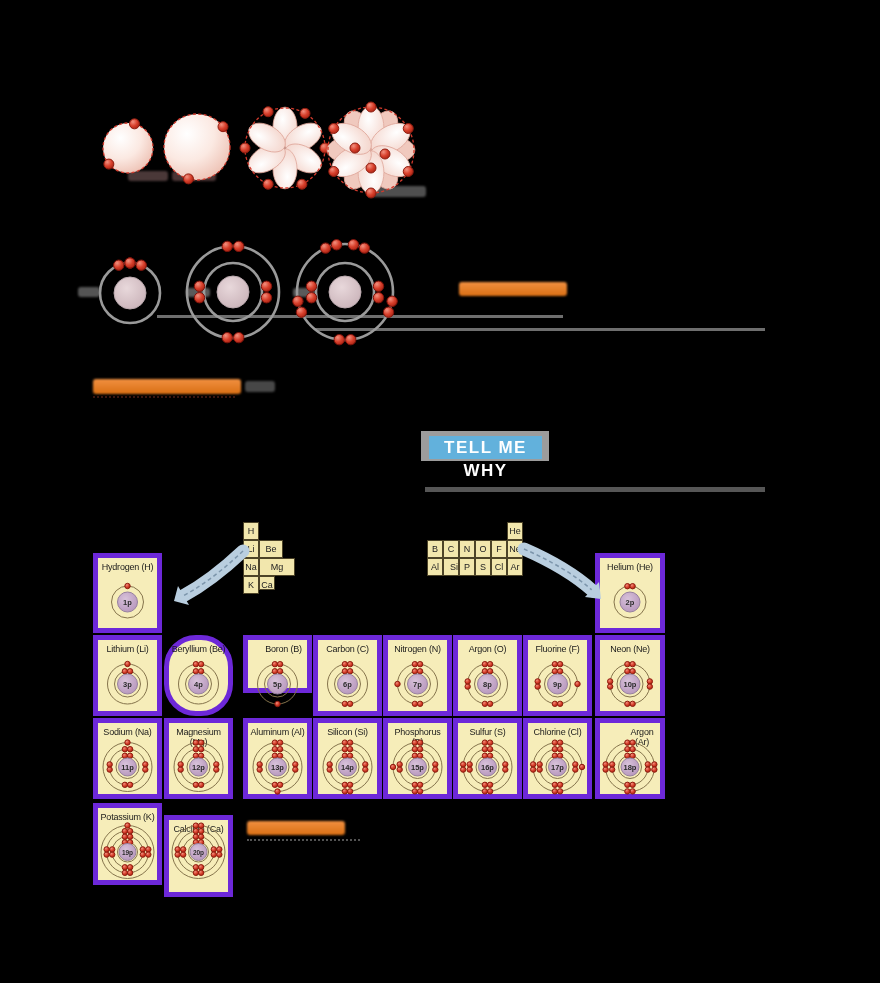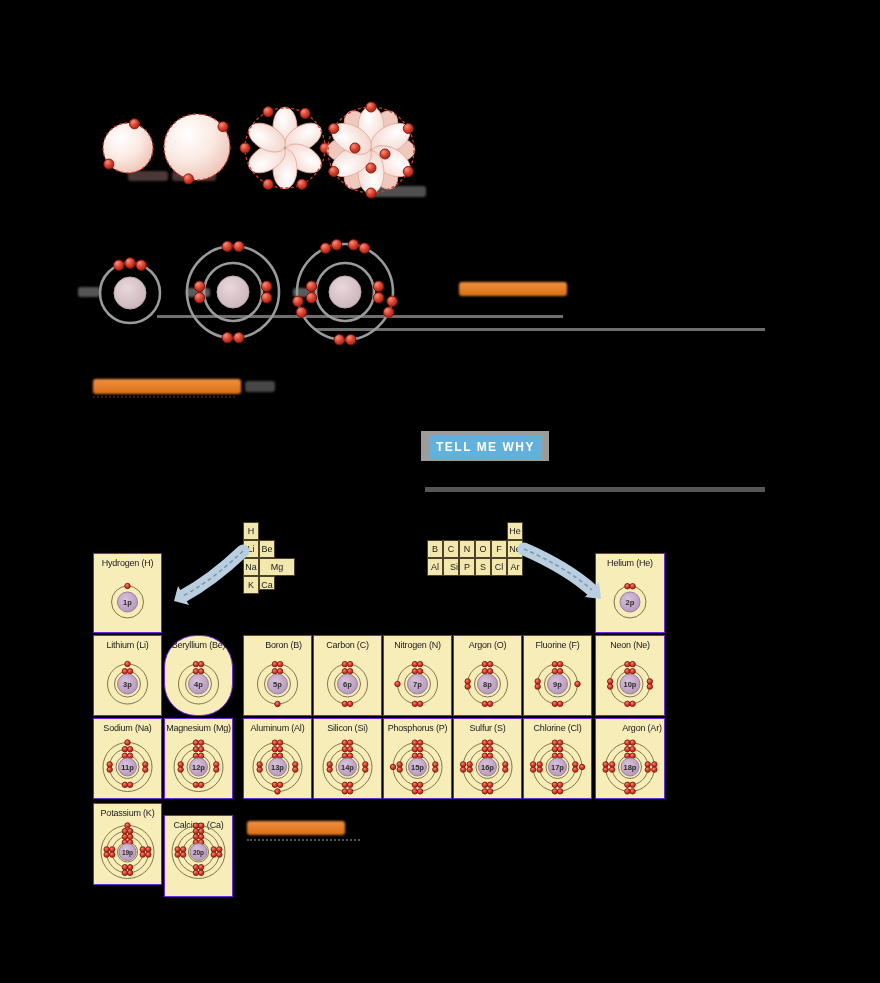--- a/index.html
+++ b/index.html
@@ -1,32 +1,32 @@
 <!DOCTYPE html>
 <html><head>
 <meta charset="utf-8">
 <style>
   html,body{margin:0;padding:0;background:#000;}
   #canvas{position:relative;width:880px;height:983px;background:#000;overflow:hidden;
           font-family:"Liberation Sans", sans-serif;}
   
-  .pcell{position:absolute;background:#f6edb9;border:1px solid #6d28d9;box-sizing:border-box;
+  .pcell{position:absolute;background:#f6edb9;border:5px solid #6d28d9;box-sizing:border-box;
          box-shadow:2px 3px 0 rgba(0,0,0,.9);}
   .pcell .ttl{margin-top:4px;text-align:center;font-size:9px;letter-spacing:-0.2px;color:#1a1a1a;}
   
   .mcell{position:absolute;background:#f2e7ad;border:1px solid #4d4428;box-sizing:border-box;
          font-size:9px;color:#222;text-align:center;box-shadow:1px 2px 0 rgba(0,0,0,.9);}
   .mcell span{display:block;line-height:16px;}
   
   .blurbar{position:absolute;border-radius:3px;filter:blur(1.1px);}
   .rule{position:absolute;}
   
   #tmw-shadow{position:absolute;left:421px;top:431px;width:128px;height:30px;background:#9c9c9c;}
   #tmw-box{position:absolute;left:429px;top:436px;width:113px;height:23px;background:#62b1dc;
-           color:#ffffff;font-weight:bold;font-size:12px;letter-spacing:1.5px;
+           color:#ffffff;font-weight:bold;font-size:17px;letter-spacing:1.5px;
            text-align:center;line-height:23px;}
   #gfx{position:absolute;left:0;top:0;z-index:6;pointer-events:none;}
   .layer{position:absolute;left:0;top:0;z-index:3;}
 </style>
 </head>
 <body>
 
 <div id="canvas">
 
   <div class="blurbar" style="left:128px;top:171px;width:40px;height:10px;background:#4a3838;"></div>
@@ -50,21 +50,21 @@
 
   <div class="rule" style="left:425px;top:487px;width:340px;height:5px;background:#565656;"></div>
 
   <div id="mini-left" class="layer">
       <div class="mcell" style="left: 243px; top: 522px; width: 16px; height: 18px;">
         <span>H</span>
       </div>
       <div class="mcell" style="left: 243px; top: 540px; width: 16px; height: 18px;">
         <span>Li</span>
       </div>
-      <div class="mcell" style="left: 259px; top: 540px; width: 16px; height: 18px;">
+      <div class="mcell" style="left: 259px; top: 540px; width: 24px; height: 18px;">
         <span>Be</span>
       </div>
       <div class="mcell" style="left: 243px; top: 558px; width: 16px; height: 18px;">
         <span>Na</span>
       </div>
       <div class="mcell" style="left: 259px; top: 558px; width: 36px; height: 18px; text-align: center;">
         <span>Mg</span>
       </div>
       <div class="mcell" style="left: 243px; top: 576px; width: 16px; height: 18px;">
         <span>K</span>
@@ -120,21 +120,21 @@
       </div>
       <div class="pcell" style="left: 595px; top: 553px; width: 70px; height: 80px;">
         <div class="ttl">Helium (He)</div>
       </div>
       <div class="pcell" style="left: 93px; top: 635px; width: 69px; height: 81px;">
         <div class="ttl">Lithium (Li)</div>
       </div>
       <div class="pcell" style="left: 164px; top: 635px; width: 69px; height: 81px; border-radius: 32px;">
         <div class="ttl">Beryllium (Be)</div>
       </div>
-      <div class="pcell" style="left: 243px; top: 635px; width: 69px; height: 81px; padding-left: 12px;">
+      <div class="pcell" style="left: 243px; top: 635px; width: 69px; height: 58px; padding-left: 12px;">
         <div class="ttl">Boron (B)</div>
       </div>
       <div class="pcell" style="left: 313px; top: 635px; width: 69px; height: 81px;">
         <div class="ttl">Carbon (C)</div>
       </div>
       <div class="pcell" style="left: 383px; top: 635px; width: 69px; height: 81px;">
         <div class="ttl">Nitrogen (N)</div>
       </div>
       <div class="pcell" style="left: 453px; top: 635px; width: 69px; height: 81px;">
         <div class="ttl">Argon (O)</div>

